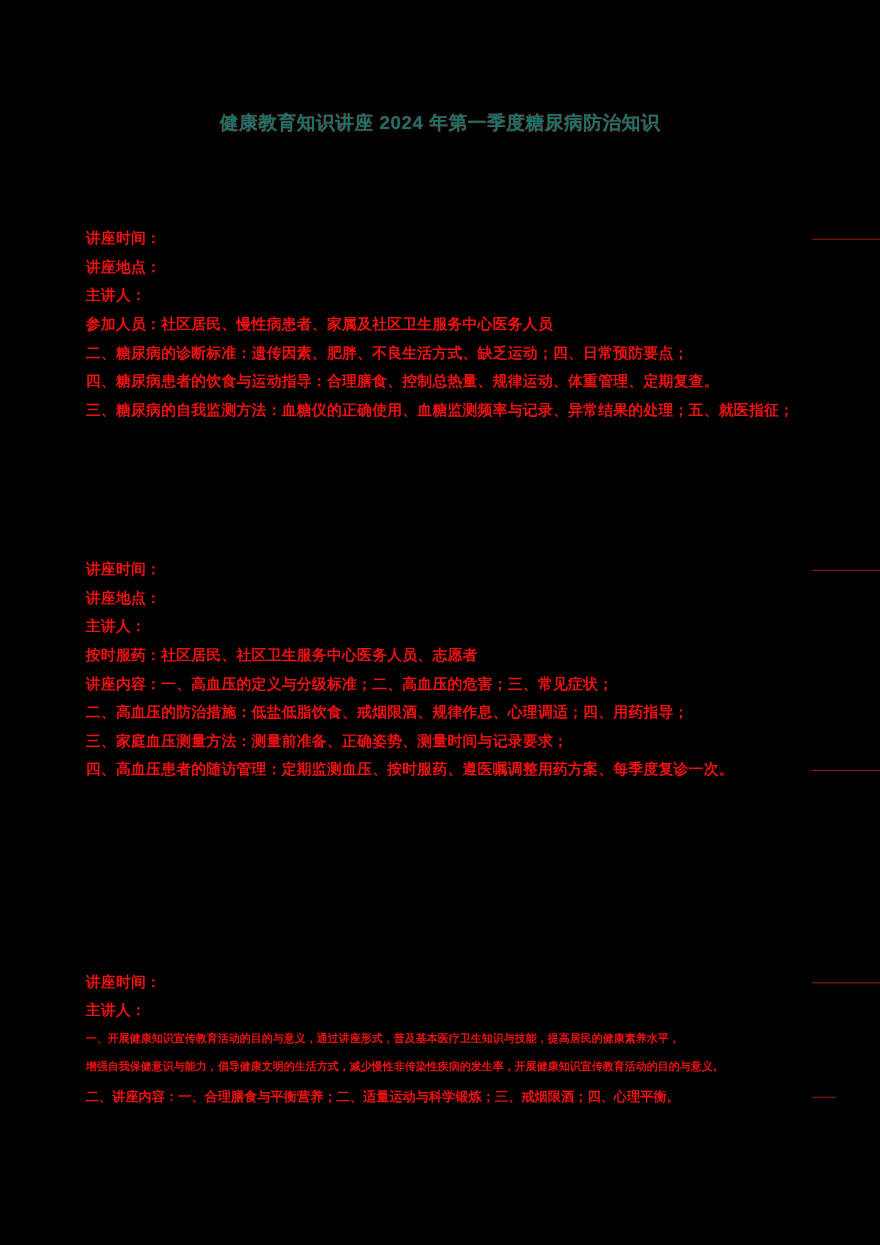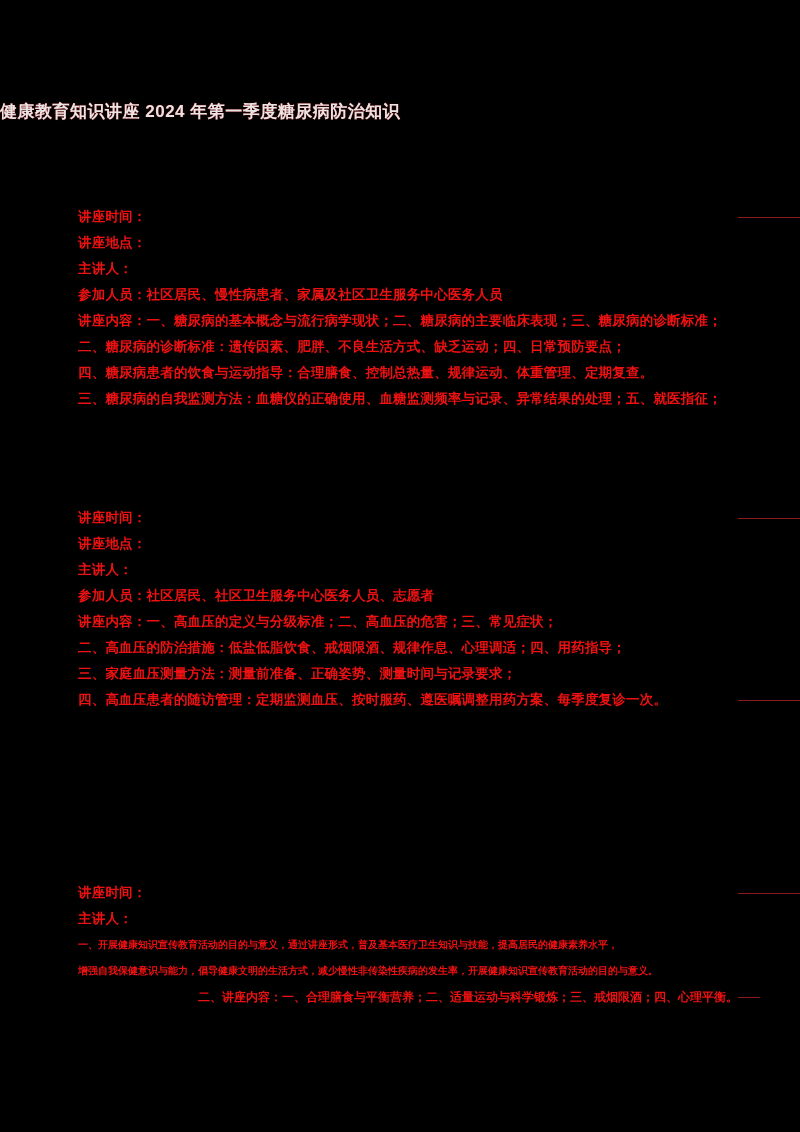--- a/index.html
+++ b/index.html
@@ -17,22 +17,22 @@
   .page {
     position: absolute;
     inset: 0;
     background: #000000;
   }
   .doc-title {
     position: absolute;
     top: 100px;
     left: 0;
     width: 800px;
-    text-align: left;
-    color: #e5e5e5;
+    text-align: center;
+    color: #0f766e;
     font-weight: bold;
     font-size: 17px;
     letter-spacing: 0.5px;
     white-space: nowrap;
     text-shadow: 0 0 1px #cc0000;
   }
   .block {
     position: absolute;
     left: 78px;
     width: 660px;
@@ -42,21 +42,20 @@
     font-weight: bold;
     font-size: 13.5px;
     line-height: 26px;
     white-space: nowrap;
     letter-spacing: 0.2px;
     position: relative;
   }
   .line.small {
     font-size: 12px;
     letter-spacing: 0;
-    text-align: right;
   }
   .line.tiny {
     font-size: 10px;
     letter-spacing: 0;
   }
   
   .rule-right::after {
     content: "";
     position: absolute;
     left: 100%;
@@ -74,31 +73,30 @@
 
 <div class="page">
 
   <div class="doc-title">健康教育知识讲座 2024 年第一季度糖尿病防治知识</div>
 
   <div class="block" id="section-1" style="top: 204px;">
       <div class="line rule-right rule-1">讲座时间：</div>
       <div class="line">讲座地点：</div>
       <div class="line">主讲人：</div>
       <div class="line">参加人员：社区居民、慢性病患者、家属及社区卫生服务中心医务人员</div>
-      <div class="line">讲座内容：一、糖尿病的基本概念与流行病学现状；二、糖尿病的主要临床表现；三、糖尿病的诊断标准；</div>
       <div class="line">二、糖尿病的诊断标准：遗传因素、肥胖、不良生活方式、缺乏运动；四、日常预防要点；</div>
       <div class="line">四、糖尿病患者的饮食与运动指导：合理膳食、控制总热量、规律运动、体重管理、定期复查。</div>
       <div class="line">三、糖尿病的自我监测方法：血糖仪的正确使用、血糖监测频率与记录、异常结果的处理；五、就医指征；</div>
     </div>
 
   <div class="block" id="section-2" style="top: 505px;">
       <div class="line rule-right rule-4">讲座时间：</div>
       <div class="line">讲座地点：</div>
       <div class="line">主讲人：</div>
-      <div class="line">参加人员：社区居民、社区卫生服务中心医务人员、志愿者</div>
+      <div class="line">按时服药：社区居民、社区卫生服务中心医务人员、志愿者</div>
       <div class="line">讲座内容：一、高血压的定义与分级标准；二、高血压的危害；三、常见症状；</div>
       <div class="line">二、高血压的防治措施：低盐低脂饮食、戒烟限酒、规律作息、心理调适；四、用药指导；</div>
       <div class="line">三、家庭血压测量方法：测量前准备、正确姿势、测量时间与记录要求；</div>
       <div class="line rule-right rule-5">四、高血压患者的随访管理：定期监测血压、按时服药、遵医嘱调整用药方案、每季度复诊一次。</div>
     </div>
 
   <div class="block" id="section-3" style="top: 880px;">
       <div class="line rule-right rule-1">讲座时间：</div>
       <div class="line">主讲人：</div>
       <div class="line tiny">一、开展健康知识宣传教育活动的目的与意义，通过讲座形式，普及基本医疗卫生知识与技能，提高居民的健康素养水平，</div>

